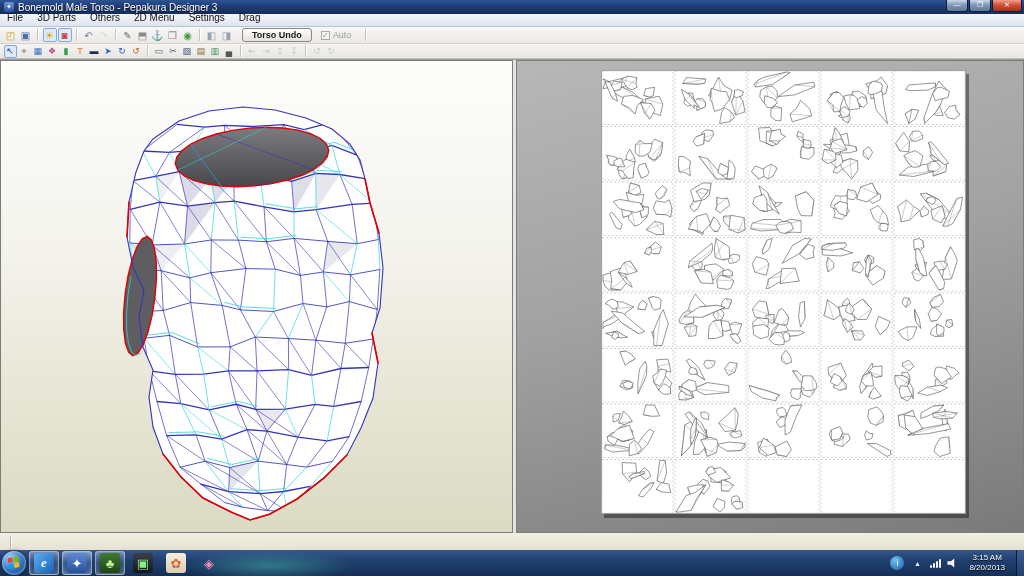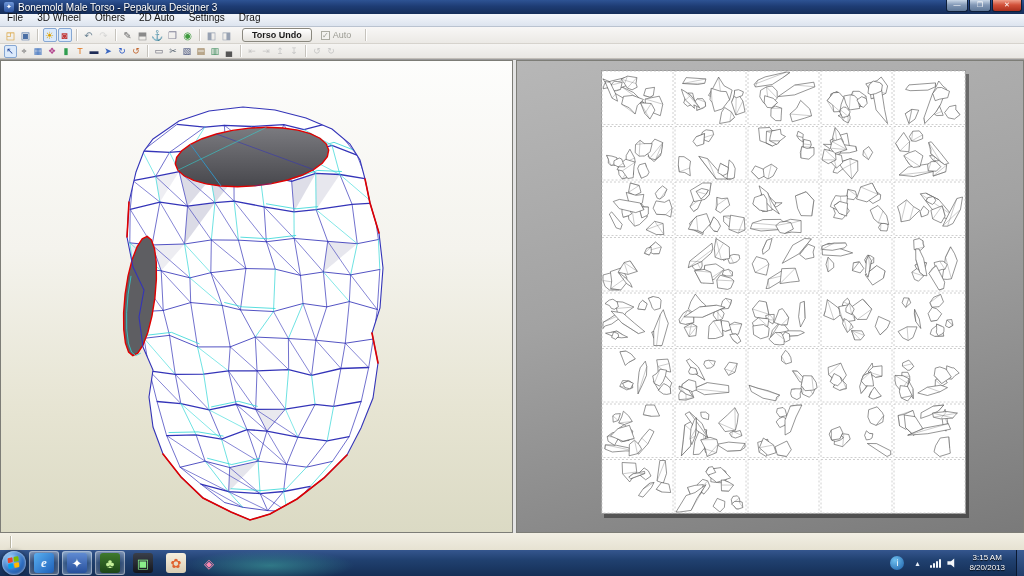--- a/index.html
+++ b/index.html
@@ -99,23 +99,23 @@
   <div class="title-text">Bonemold Male Torso - Pepakura Designer 3</div>
   <div class="win-btns">
     <div class="win-btn">—</div>
     <div class="win-btn">❐</div>
     <div class="win-btn close">✕</div>
   </div>
 </div>
 
 <div class="menu-bar" id="menu-items">
     <div class="menu-item">File</div>
-    <div class="menu-item">3D Wheel</div>
+    <div class="menu-item">3D Parts</div>
     <div class="menu-item">Others</div>
-    <div class="menu-item">2D Auto</div>
+    <div class="menu-item">2D Menu</div>
     <div class="menu-item">Settings</div>
     <div class="menu-item">Drag</div>
   </div>
 
 <div class="toolbar1">
   <div id="tb1" style="display:flex;align-items:center;">
       <div class="tb-icon">
         <span style="color: rgb(215, 155, 42);">◰</span>
       </div>
       <div class="tb-icon">

